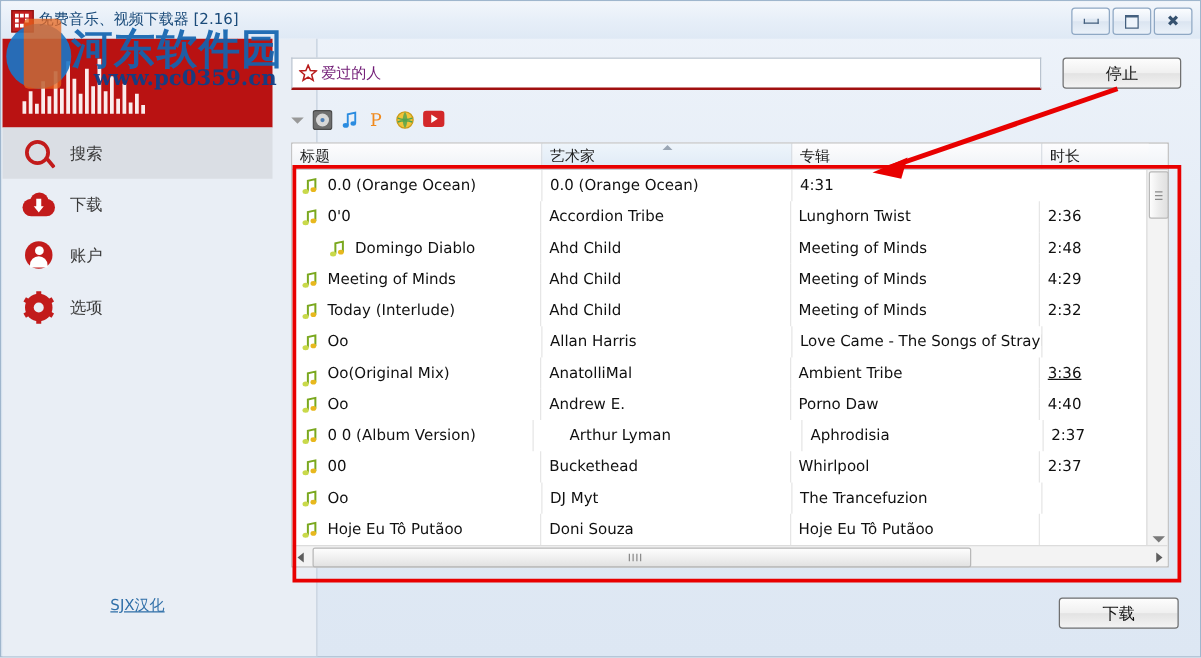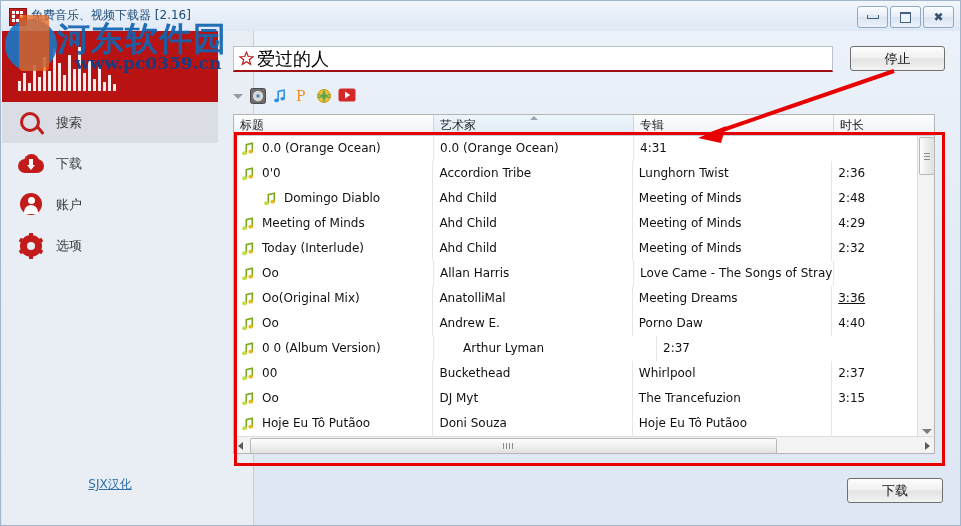--- a/index.html
+++ b/index.html
@@ -88,21 +88,21 @@
   }
   
   .main{position:absolute;left:218px;top:30px;width:741px;height:494px;}
   .search-row{position:absolute;left:14px;top:15px;width:712px;height:26px;}
   .search-box{
     position:absolute;left:0;top:0;width:600px;height:26px;
     background:#fff;border:1px solid #b9c3cf;border-bottom:2px solid #a01010;
     box-sizing:border-box;display:flex;align-items:center;padding-left:5px;
   }
   .star-ico{width:15px;height:15px;margin-right:3px;flex:0 0 15px;position:relative;}
-  .search-val{font-size:18px;color:#000000;font-family:Liberation Sans, sans-serif;}
+  .search-val{font-size:12px;color:#701a75;font-family:Liberation Sans, sans-serif;}
   .stop-btn{
     position:absolute;left:617px;top:0;width:95px;height:25px;
     border:1px solid #707070;border-radius:3px;box-sizing:border-box;
     background:linear-gradient(180deg,#fdfdfd 0%,#f0f0f0 48%,#e3e3e3 52%,#f3f3f3 100%);
     display:flex;align-items:center;justify-content:center;
     font-size:13px;color:#111;font-family:"DejaVu Sans","Liberation Sans",sans-serif;
     cursor:pointer;
   }
   .src-row{position:absolute;left:14px;top:56px;height:18px;display:flex;align-items:center;gap:6px;}
   .caret{width:0;height:0;border-left:5px solid transparent;border-right:5px solid transparent;
@@ -428,30 +428,30 @@
                   <path d="M6.3 12V3.6l6-1.3v8.4" fill="none" stroke="#7aa81e" stroke-width="1.6"></path>
                   <ellipse cx="4.5" cy="12.2" rx="2.5" ry="2" fill="#c9d94a"></ellipse>
                   <ellipse cx="10.7" cy="10.7" rx="2.3" ry="1.9" fill="#e8b81e"></ellipse>
                 </svg></span>
               <span>Oo</span>
             </div>
             <div class="cell" style="width: 200px;">Allan Harris</div>
             <div class="cell" style="width: 200px;">Love Came - The Songs of Strayhorn</div>
           </div>
           <div class="row">
-            <div class="cell c-title" style="width: 200px;">
+            <div class="cell c-title" style="width: 200px; align-items: flex-end;">
               <span class="note-ico"><svg width="16" height="16" viewBox="0 0 16 16">
                   <path d="M6.3 12V3.6l6-1.3v8.4" fill="none" stroke="#7aa81e" stroke-width="1.6"></path>
                   <ellipse cx="4.5" cy="12.2" rx="2.5" ry="2" fill="#c9d94a"></ellipse>
                   <ellipse cx="10.7" cy="10.7" rx="2.3" ry="1.9" fill="#e8b81e"></ellipse>
                 </svg></span>
               <span>Oo(Original Mix)</span>
             </div>
             <div class="cell" style="width: 200px;">AnatolliMal</div>
-            <div class="cell" style="width: 200px;">Meeting Dreams</div>
+            <div class="cell" style="width: 200px;">Ambient Tribe</div>
             <div class="cell" style="width: 85px; border-right: none; text-decoration: underline;">3:36</div>
           </div>
           <div class="row">
             <div class="cell c-title" style="width: 200px;">
               <span class="note-ico"><svg width="16" height="16" viewBox="0 0 16 16">
                   <path d="M6.3 12V3.6l6-1.3v8.4" fill="none" stroke="#7aa81e" stroke-width="1.6"></path>
                   <ellipse cx="4.5" cy="12.2" rx="2.5" ry="2" fill="#c9d94a"></ellipse>
                   <ellipse cx="10.7" cy="10.7" rx="2.3" ry="1.9" fill="#e8b81e"></ellipse>
                 </svg></span>
               <span>Oo</span>
@@ -463,20 +463,21 @@
           <div class="row">
             <div class="cell c-title" style="width: 200px;">
               <span class="note-ico"><svg width="16" height="16" viewBox="0 0 16 16">
                   <path d="M6.3 12V3.6l6-1.3v8.4" fill="none" stroke="#7aa81e" stroke-width="1.6"></path>
                   <ellipse cx="4.5" cy="12.2" rx="2.5" ry="2" fill="#c9d94a"></ellipse>
                   <ellipse cx="10.7" cy="10.7" rx="2.3" ry="1.9" fill="#e8b81e"></ellipse>
                 </svg></span>
               <span>0 0 (Album Version)</span>
             </div>
             <div class="cell" style="width: 200px; margin-left: 23px;">Arthur Lyman</div>
+            <div class="cell" style="width: 200px;">Aphrodisia</div>
             <div class="cell" style="width: 85px; border-right: none;">2:37</div>
           </div>
           <div class="row">
             <div class="cell c-title" style="width: 200px;">
               <span class="note-ico"><svg width="16" height="16" viewBox="0 0 16 16">
                   <path d="M6.3 12V3.6l6-1.3v8.4" fill="none" stroke="#7aa81e" stroke-width="1.6"></path>
                   <ellipse cx="4.5" cy="12.2" rx="2.5" ry="2" fill="#c9d94a"></ellipse>
                   <ellipse cx="10.7" cy="10.7" rx="2.3" ry="1.9" fill="#e8b81e"></ellipse>
                 </svg></span>
               <span>00</span>
@@ -489,21 +490,20 @@
             <div class="cell c-title" style="width: 200px;">
               <span class="note-ico"><svg width="16" height="16" viewBox="0 0 16 16">
                   <path d="M6.3 12V3.6l6-1.3v8.4" fill="none" stroke="#7aa81e" stroke-width="1.6"></path>
                   <ellipse cx="4.5" cy="12.2" rx="2.5" ry="2" fill="#c9d94a"></ellipse>
                   <ellipse cx="10.7" cy="10.7" rx="2.3" ry="1.9" fill="#e8b81e"></ellipse>
                 </svg></span>
               <span>Oo</span>
             </div>
             <div class="cell" style="width: 200px;">DJ Myt</div>
             <div class="cell" style="width: 200px;">The Trancefuzion</div>
-            <div class="cell" style="width: 85px; border-right: none;">3:15</div>
           </div>
           <div class="row">
             <div class="cell c-title" style="width: 200px;">
               <span class="note-ico"><svg width="16" height="16" viewBox="0 0 16 16">
                   <path d="M6.3 12V3.6l6-1.3v8.4" fill="none" stroke="#7aa81e" stroke-width="1.6"></path>
                   <ellipse cx="4.5" cy="12.2" rx="2.5" ry="2" fill="#c9d94a"></ellipse>
                   <ellipse cx="10.7" cy="10.7" rx="2.3" ry="1.9" fill="#e8b81e"></ellipse>
                 </svg></span>
               <span>Hoje Eu Tô Putãoo</span>
             </div>

